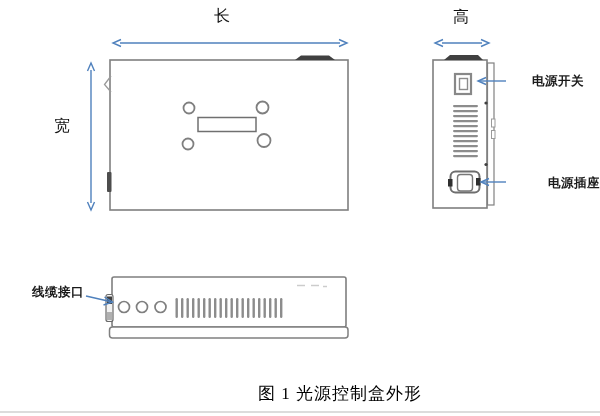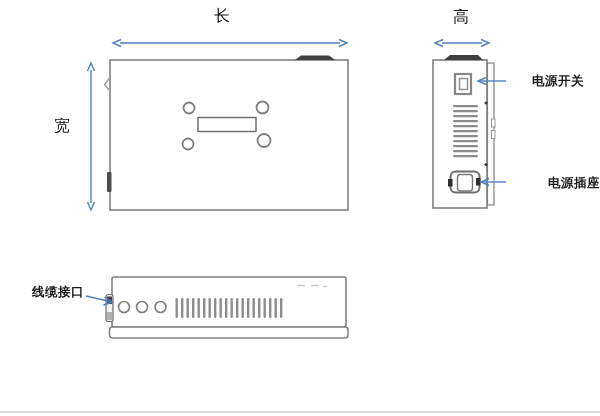--- a/index.html
+++ b/index.html
@@ -163,15 +163,16 @@
   <div class="lbl dim-lbl" style="left:54px;top:116px;">宽</div>
 
   <div class="lbl dim-lbl" style="left:453px;top:7px;">高</div>
 
   <div class="lbl callout-lbl" style="left:532px;top:73px;">电源开关</div>
 
   <div class="lbl callout-lbl" style="left:511px;top:175px;padding-left:37px;">电源插座</div>
 
   <div class="lbl callout-lbl" style="left:32px;top:284px;">线缆接口</div>
 
+  <div class="caption">图 1 光源控制盒外形</div>
 
   <div class="page-divider"></div>
 </div>
 
 </body></html>

